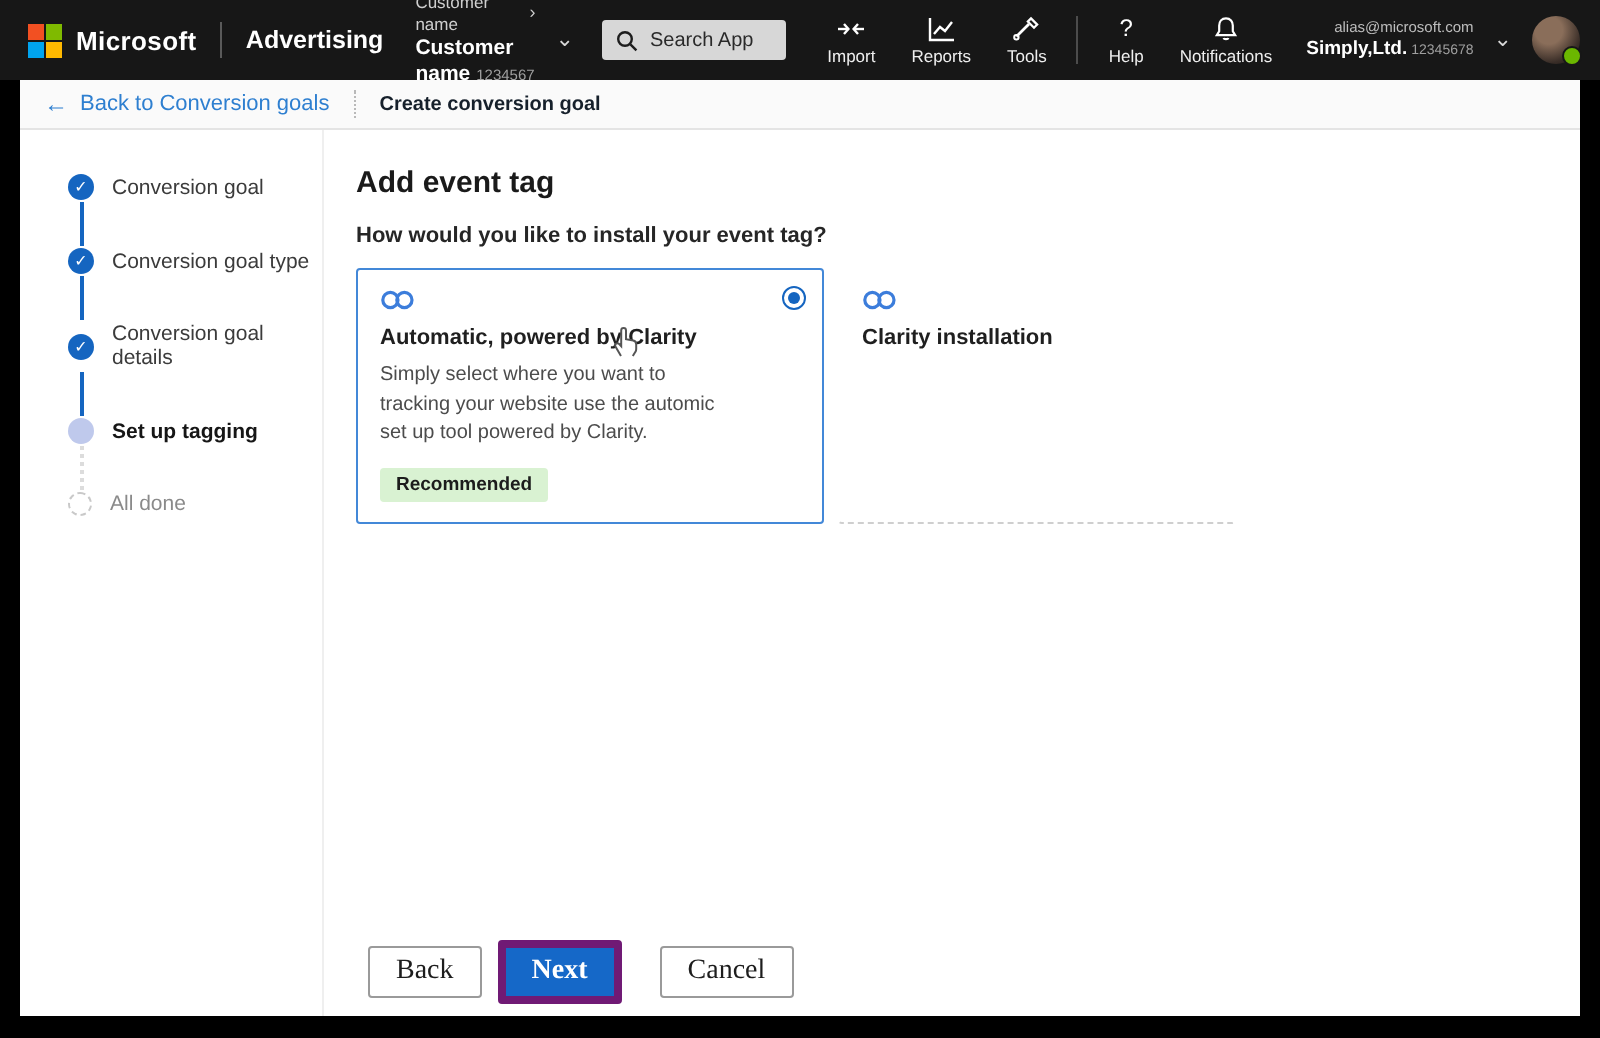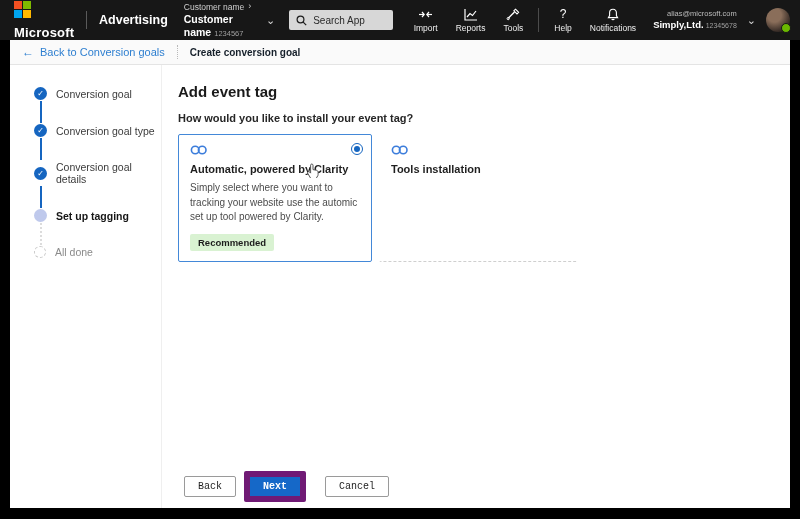--- a/index.html
+++ b/index.html
@@ -1,21 +1,21 @@
 <!DOCTYPE html>
 <html><head>
 <meta charset="utf-8">
 <style>
   * { margin:0; padding:0; box-sizing:border-box; }
   html,body { width:800px; height:519px; background:#000; font-family:"Liberation Sans", sans-serif; overflow:hidden; }
   .stage { position:relative; width:800px; height:519px; background:#000; }
 
   
   .topbar { position:absolute; top:0; left:0; width:800px; height:40px; background:#171717; display:flex; align-items:center; color:#fff; padding:0 10px 0 14px; }
-  .logo-block { display:flex; gap:7px;flex-direction:column; }
+  .logo-block { display:flex; align-items:center; gap:7px; }
   .ms-squares { display:grid; grid-template-columns:8px 8px; grid-template-rows:8px 8px; gap:1px; }
   .ms-squares span:nth-child(1){background:#f25022;} .ms-squares span:nth-child(2){background:#7fba00;}
   .ms-squares span:nth-child(3){background:#00a4ef;} .ms-squares span:nth-child(4){background:#ffb900;}
   .brand { font-size:13px; font-weight:bold; letter-spacing:.2px; }
   .tb-divider { width:1px; height:18px; background:#5a5a5a; margin:0 12px; }
   .product { font-size:12.5px; font-weight:600; }
   .acct-picker { margin-left:16px; display:flex; align-items:center; gap:10px; cursor:pointer; }
   .acct-lines { display:flex; flex-direction:column; line-height:1.25; }
   .acct-parent { font-size:8.5px; color:#cfcfcf; display:flex; gap:4px; align-items:center;}
   .acct-parent .chev { font-size:9px; color:#cfcfcf; }
@@ -62,34 +62,34 @@
   .step.current .lbl { font-weight:bold; color:#161616; }
   .step.upcoming .lbl { color:#8a8a8a; }
   .connector { width:2px; height:22px; margin:1px 0 1px 5.5px; background:#1565c0; }
   .connector.dotted { background:none; border-left:2px dotted #dcdcdc; }
 
   
   .main { flex:1; position:relative; padding:18px 0 0 16px; }
   .page-h1 { font-size:15px; font-weight:bold; color:#1a1a1a; }
   .question { margin-top:12px; font-size:11px; font-weight:bold; color:#262626; }
   .cards { margin-top:10px; display:flex; gap:7px; align-items:stretch; }
-  .card { width:194px; min-height:96px; padding:9px 11px 10px 11px; border-radius:2px; position:relative; background:#fff; }
+  .card { width:234px; min-height:96px; padding:9px 11px 10px 11px; border-radius:2px; position:relative; background:#fff; }
   .card.selected { border:1.5px solid #4388d8; }
   .card.plain { border:1px solid transparent; border-bottom:1px dashed #cfcfcf; width:199px; }
   .card .link-icon { display:block; margin-bottom:7px; }
   .card-title { font-size:11px; font-weight:bold; color:#1f1f1f; }
   .card-desc { margin-top:6px; font-size:10px; line-height:1.45; color:#4c4c4c; max-width:176px; }
   .radio { position:absolute; top:8px; right:8px; width:12px; height:12px; border-radius:50%; border:1.5px solid #1565c0; display:flex; align-items:center; justify-content:center; }
   .radio .radio-dot { width:6px; height:6px; border-radius:50%; background:#1565c0; }
   .badge { display:inline-block; margin-top:9px; background:#d9f2d2; color:#1c1c1c; font-size:9.5px; font-weight:bold; padding:3px 8px; border-radius:2px; }
 
   .footer { position:absolute; left:22px; bottom:6px; display:flex; align-items:center; }
-  .btn { font-family:Liberation Mono, monospace; font-size:10px; padding:4px 13px; border-radius:2px; cursor:pointer; }
+  .btn { font-family:Liberation Serif, serif; font-size:14px; padding:4px 13px; border-radius:2px; cursor:pointer; }
   .btn.secondary { background:#fff; border:1px solid #9a9a9a; color:#1d1d1d; }
-  .btn.primary { background:#1568c8; border:6px solid #701a75; color:#fff; margin-left:8px; font-weight:bold; }
+  .btn.primary { background:#1568c8; border:4px solid #701a75; color:#fff; margin-left:8px; font-weight:bold; }
   .btn.cancel { margin-left:19px; }
 
   .cursor { position:absolute; left:306px; top:163px; z-index:5; pointer-events:none; }
 </style>
 </head>
 <body>
 
 <div class="stage">
 
   <header class="topbar">
@@ -234,21 +234,21 @@
             <div class="card-title">Automatic, powered by Clarity</div>
             <div class="card-desc">Simply select where you want to tracking your website use the automic set up tool powered by Clarity.</div>
             <span class="badge">Recommended</span>
           </div>
 
           <div class="card plain">
             <svg class="link-icon" width="18" height="12" viewBox="0 0 18 12">
               <circle cx="5.2" cy="6" r="3.8" fill="none" stroke="#3c7ddb" stroke-width="1.6"></circle>
               <circle cx="12.2" cy="6" r="3.8" fill="none" stroke="#3c7ddb" stroke-width="1.6"></circle>
             </svg>
-            <div class="card-title">Tools installation</div>
+            <div class="card-title">Clarity installation</div>
           </div>
 
         </div>
 
         <div class="footer">
           <button class="btn secondary">Back</button>
           <button class="btn primary">Next</button>
           <button class="btn secondary cancel">Cancel</button>
         </div>
       </section>

